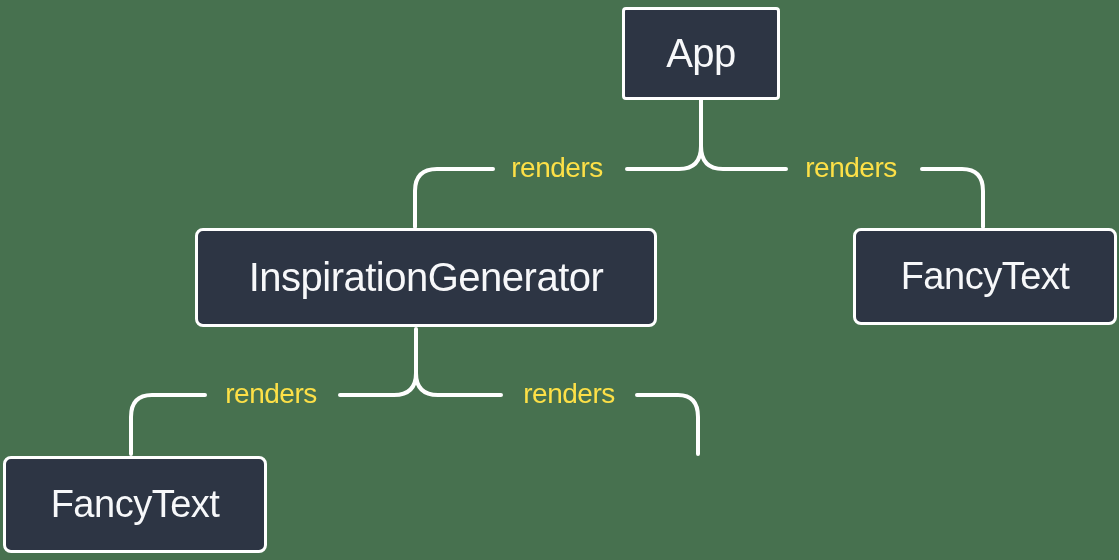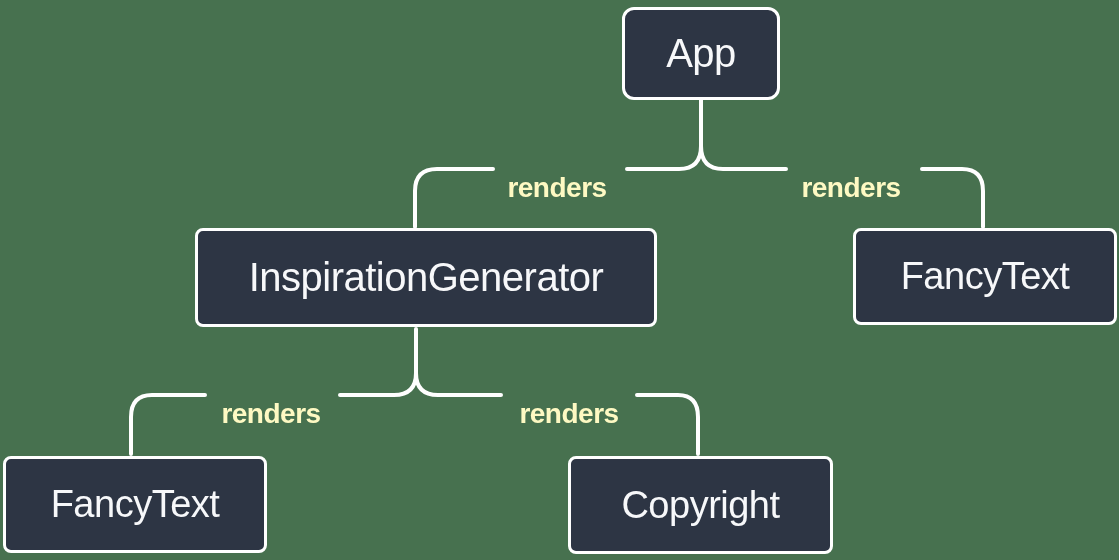--- a/index.html
+++ b/index.html
@@ -31,34 +31,33 @@
     border-radius: 8px;
     color: #F7F8FA;
     display: flex;
     align-items: center;
     justify-content: center;
     font-size: 40px;
     font-weight: 400;
     letter-spacing: -0.5px;
     white-space: nowrap;
   }
-  .node-app               { left: 622px; top: 7px;   width: 158px; height: 93px; border-radius: 12px; }
+  .node-app               { left: 622px; top: 7px;   width: 158px; height: 93px; border-radius: 4px; }
   .node-inspiration       { left: 195px; top: 228px; width: 462px; height: 99px; }
   .node-fancytext-top     { left: 853px; top: 228px; width: 264px; height: 97px; font-size: 38px; }
   .node-fancytext-bottom  { left: 3px;   top: 456px; width: 264px; height: 97px; font-size: 38px; }
   .node-copyright         { left: 568px; top: 456px; width: 265px; height: 98px; font-size: 38px; }
   .edge-label {
     position: absolute;
     transform: translate(-50%, -50%);
-    color: #fef9c3;
+    color: #fde047;
     font-size: 28px;
-    font-weight: 700;
+    font-weight: 400;
     letter-spacing: -0.5px;
     white-space: nowrap;
-    margin-top: 20px;
   }
   .edge-label-1a { left: 557px; top: 168px; }
   .edge-label-1b { left: 851px; top: 168px; }
   .edge-label-2a { left: 271px; top: 394px; }
   .edge-label-2b { left: 569px; top: 394px; }
 </style>
 </head>
 <body>
 
 <div class="stage">
@@ -87,23 +86,20 @@
   </div>
 
   <div class="node node-fancytext-top">
     <span>FancyText</span>
   </div>
 
   <div class="node node-fancytext-bottom">
     <span>FancyText</span>
   </div>
 
-  <div class="node node-copyright">
-    <span>Copyright</span>
-  </div>
 
   <div class="edge-label edge-label-1a">renders</div>
 
   <div class="edge-label edge-label-1b">renders</div>
 
   <div class="edge-label edge-label-2a">renders</div>
 
   <div class="edge-label edge-label-2b">renders</div>
 
 </div>

